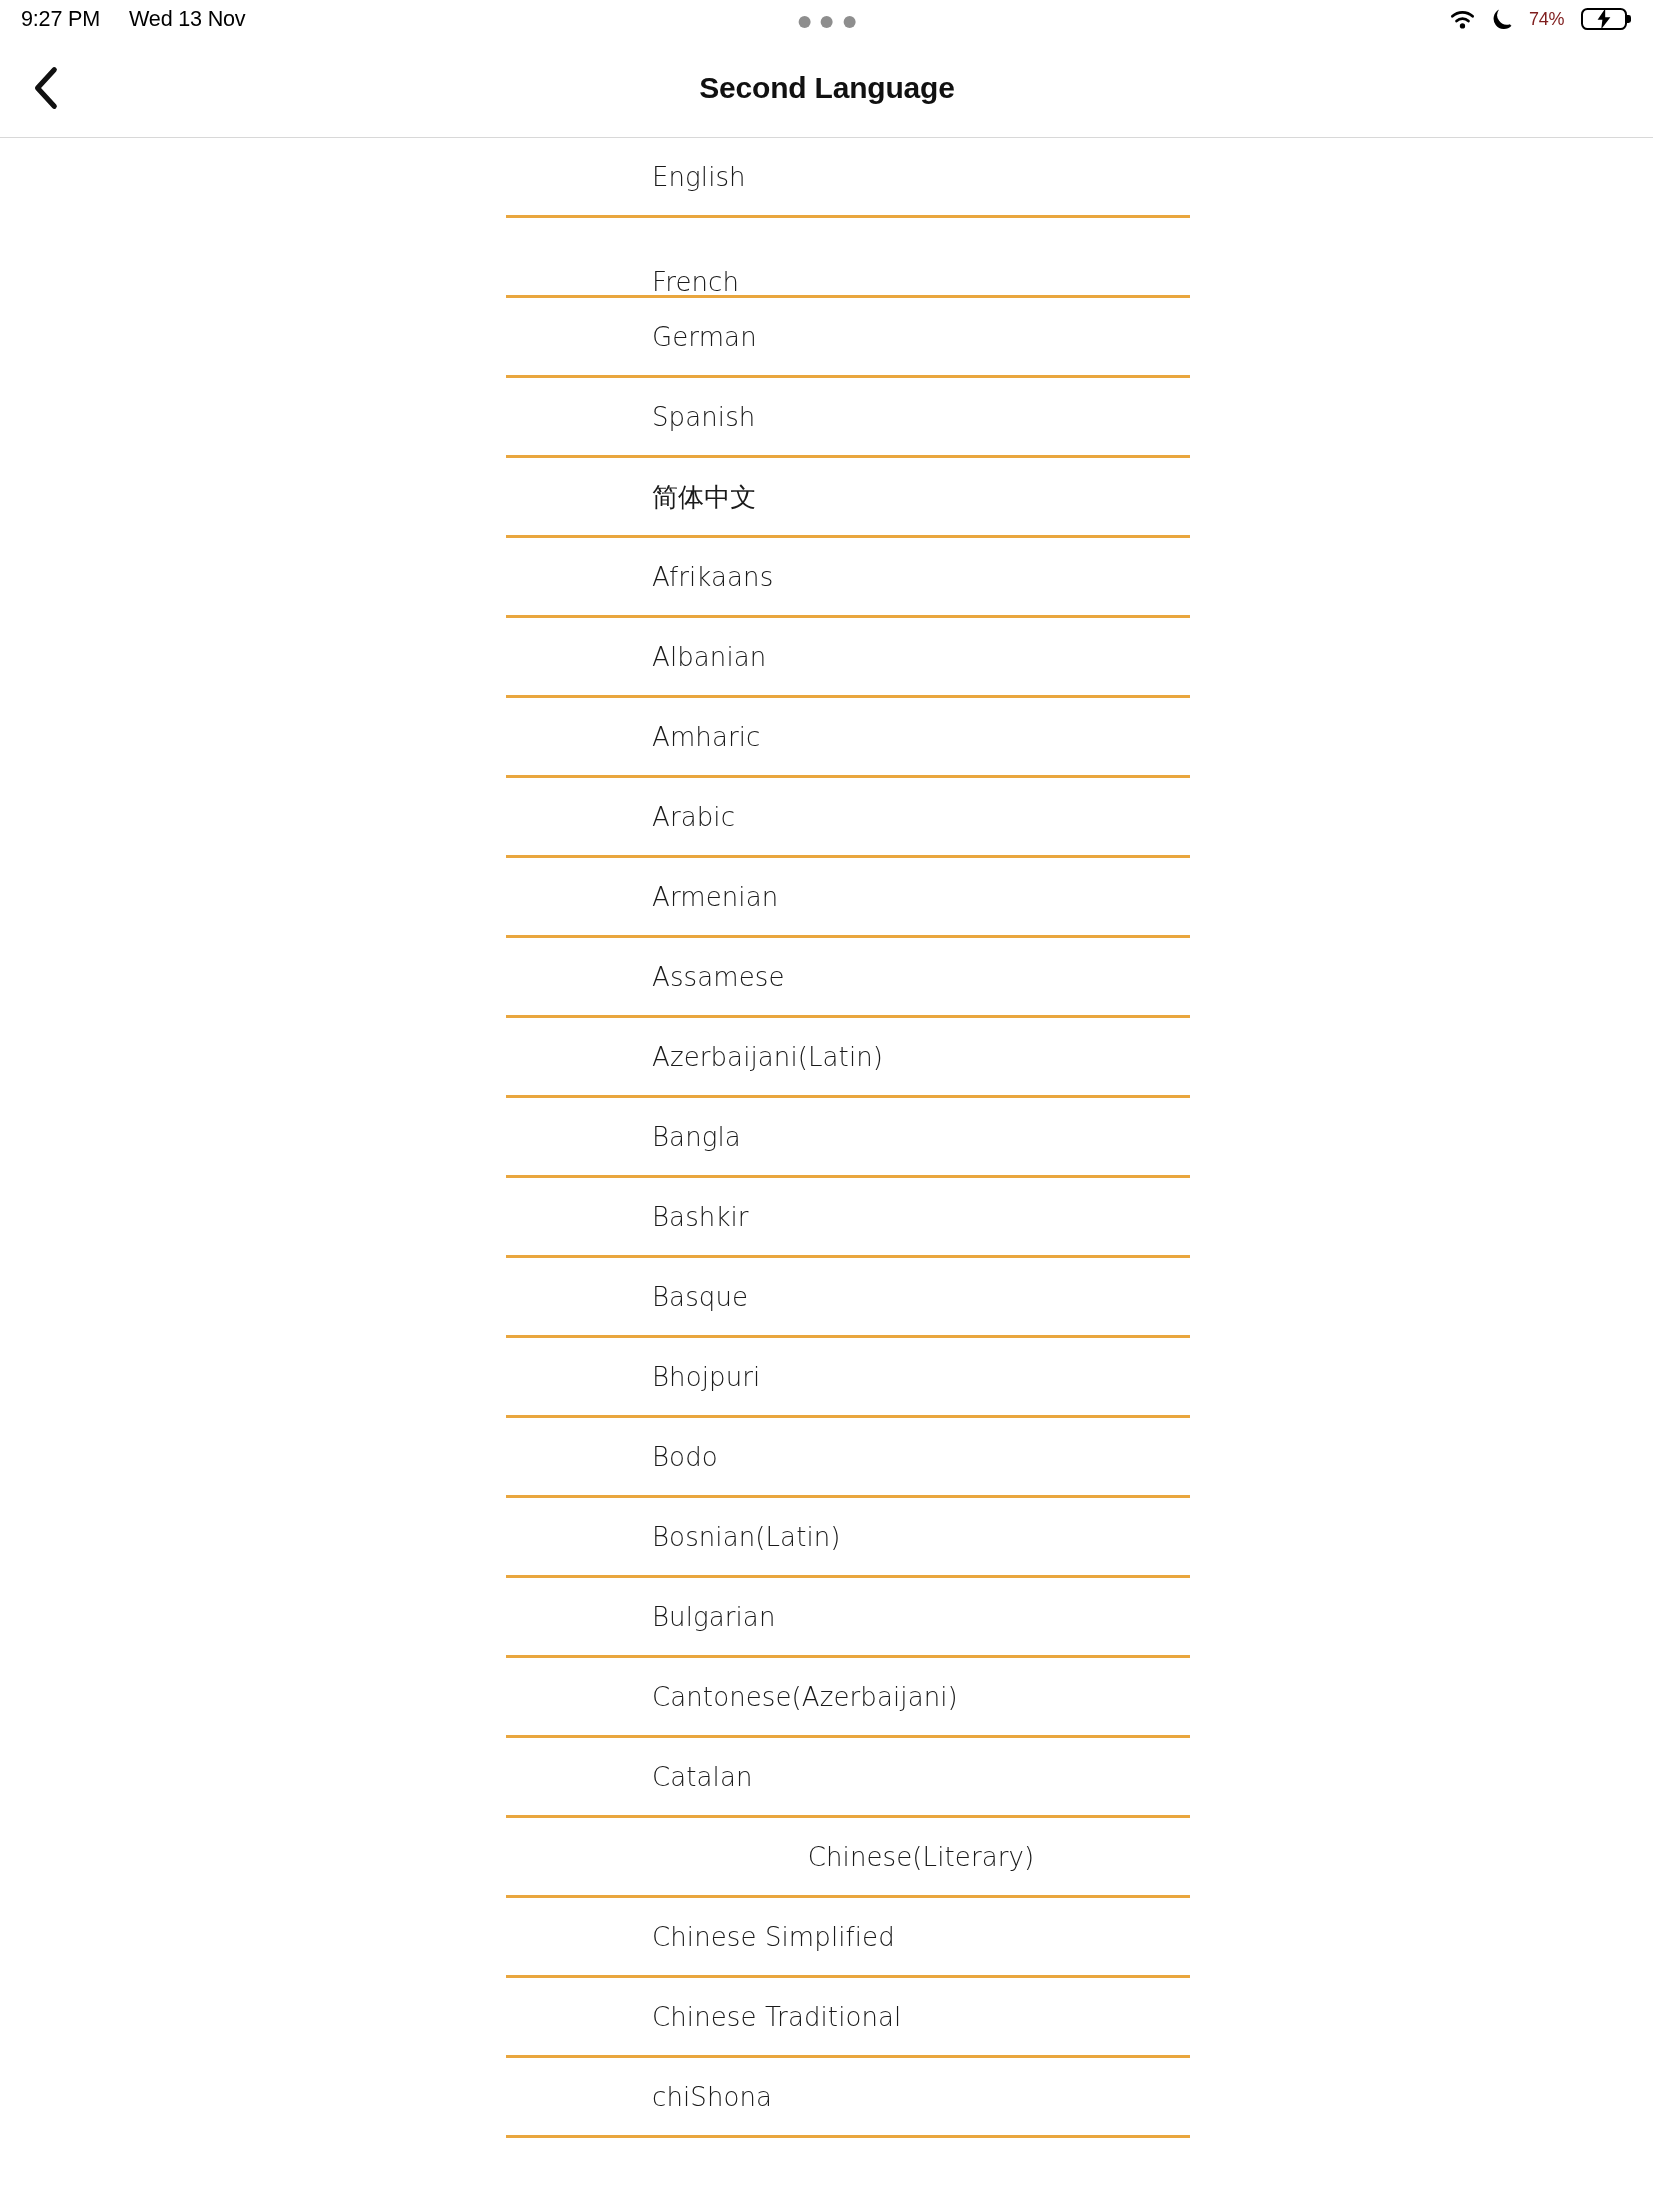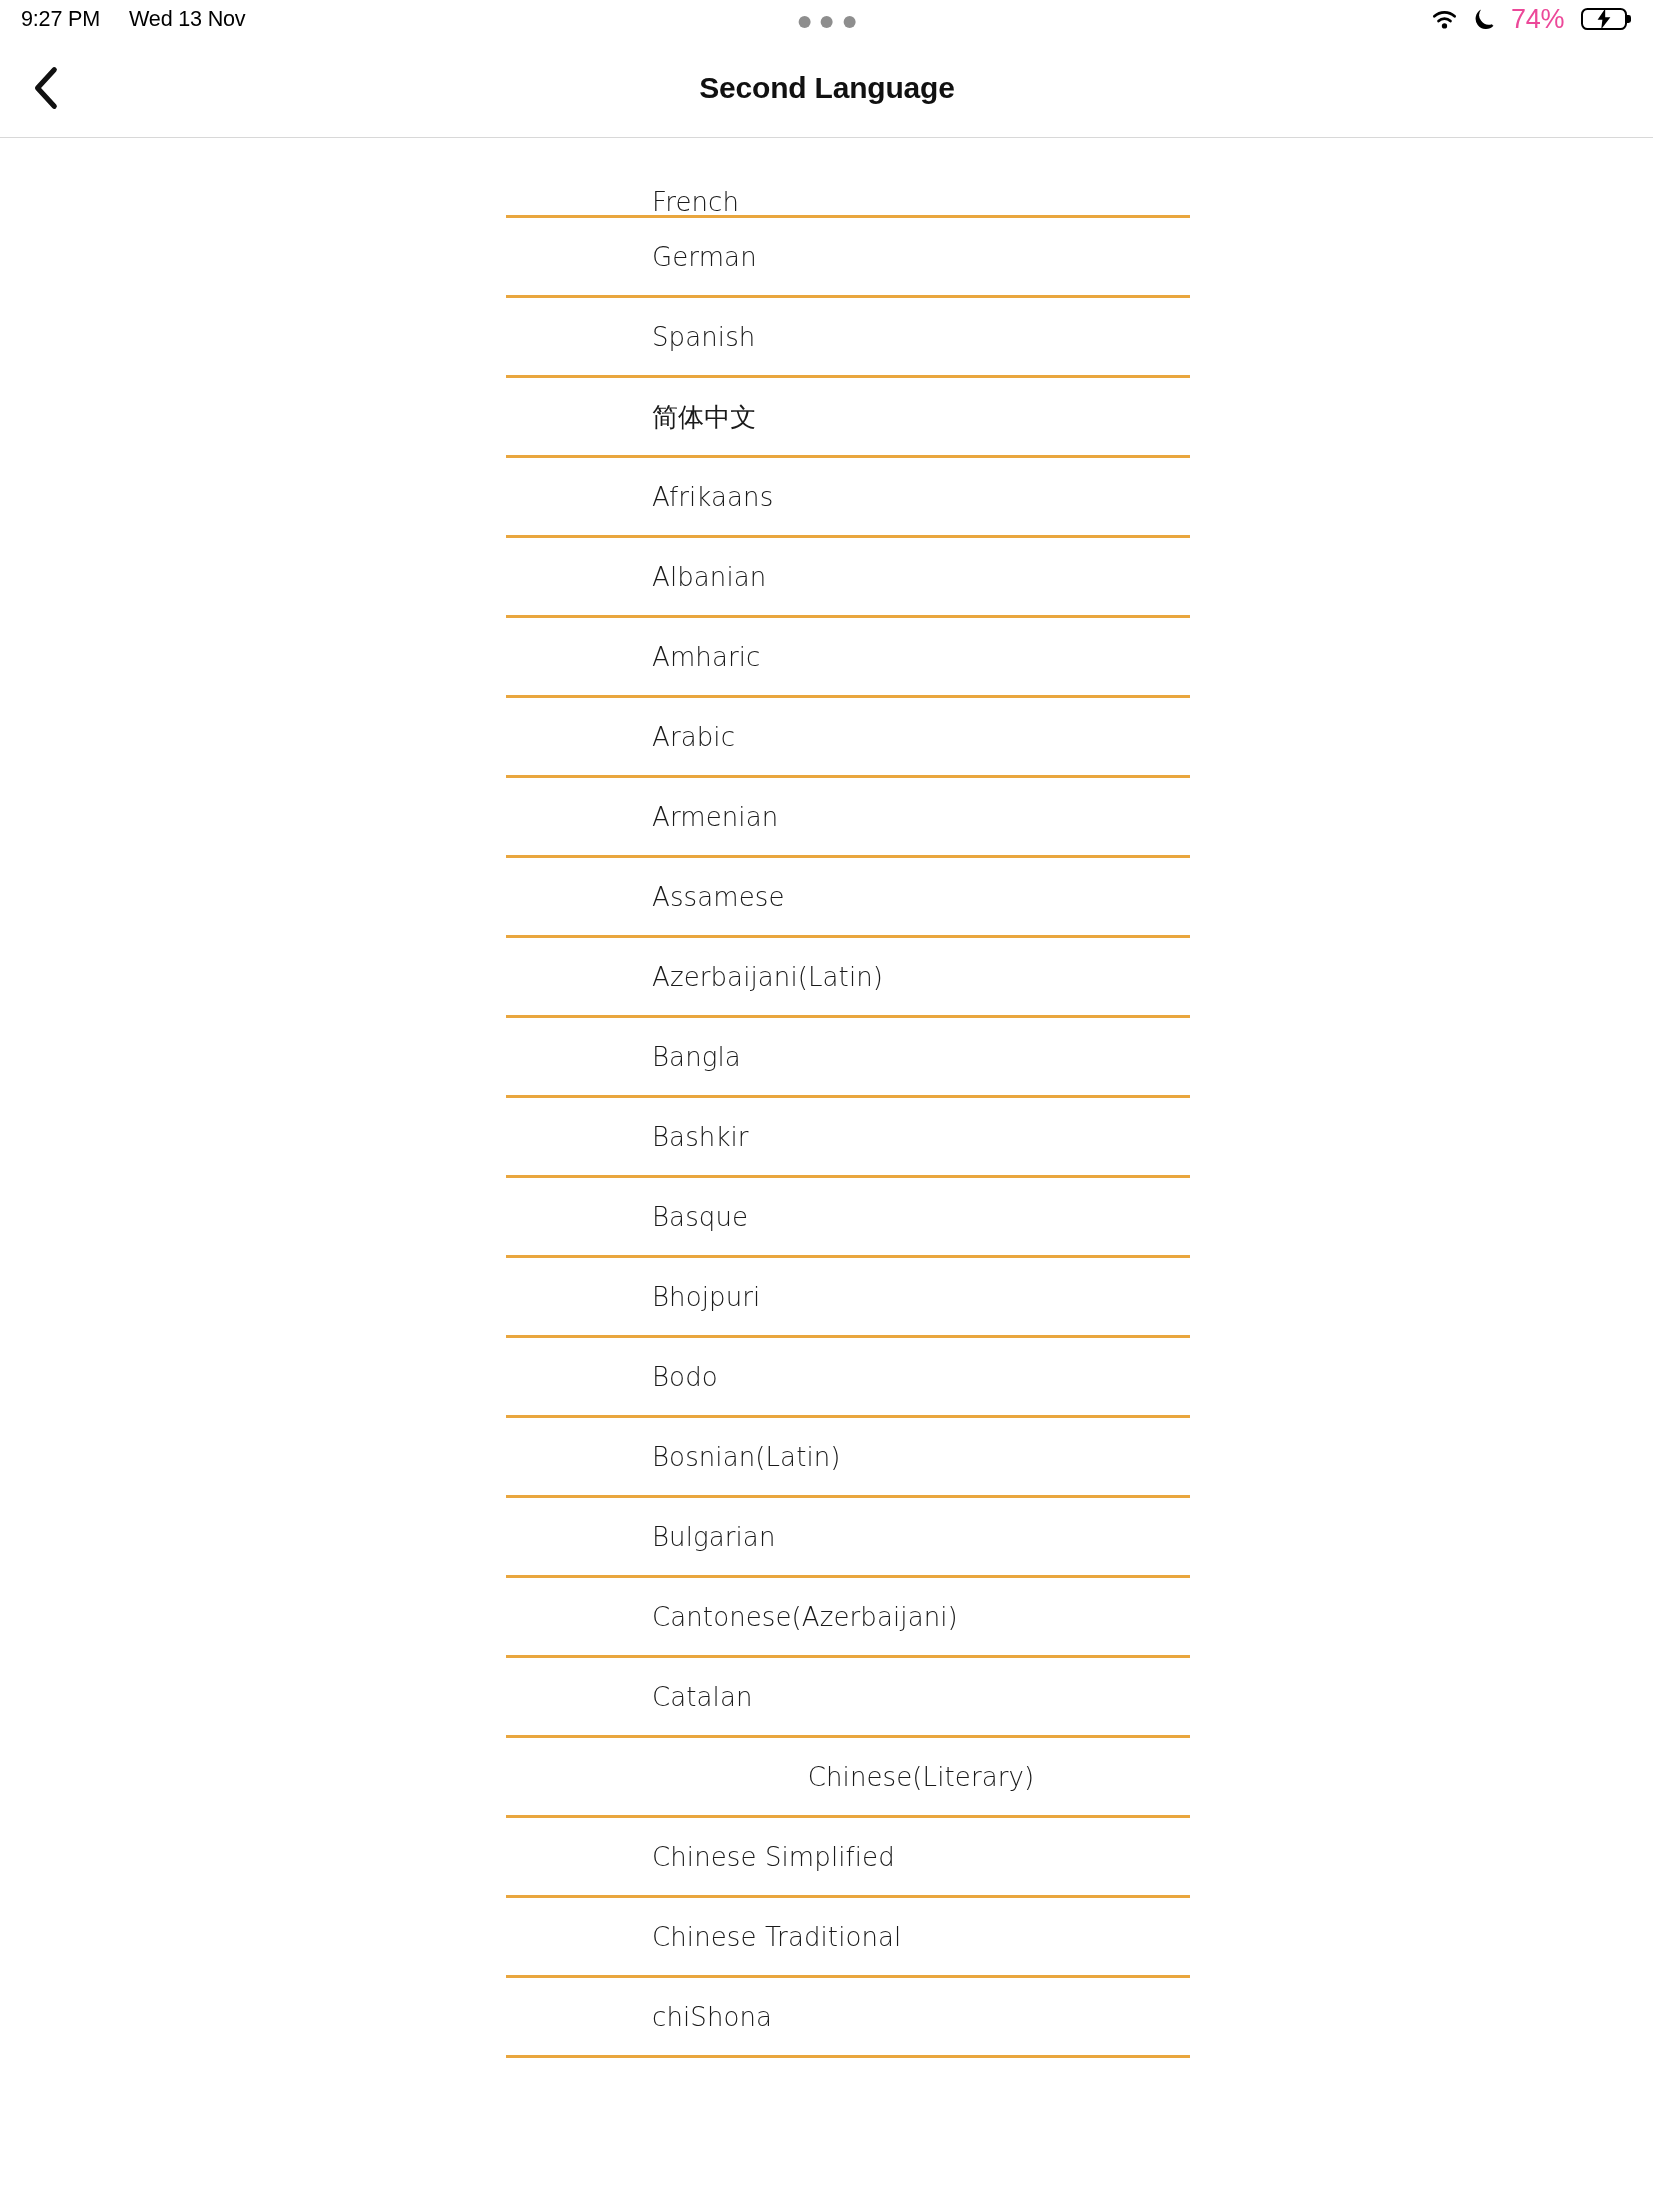--- a/index.html
+++ b/index.html
@@ -50,22 +50,22 @@
 
   .status-right {
     margin-left: auto;
     display: flex;
     align-items: center;
     gap: 15px;
   }
   .icon-wifi { width: 29px; height: 22.4px; display:block; }
   .icon-moon { width: 22.4px; height: 24px; display:block; }
   .battery-pct {
-    font-size: 27px;
-    color: #ec4899;
+    font-size: 18px;
+    color: #7f1d1d;
     letter-spacing: -0.2px;
     margin-right: 1.6px;
   }
   .battery {
     position: relative;
     width: 46px;
     height: 22.4px;
     border: 2.4px solid #000;
     border-radius: 6.4px;
     padding: 2px;
@@ -209,20 +209,23 @@
       <svg viewBox="0 0 36 54" xmlns="http://www.w3.org/2000/svg">
         <path d="M29 4 8 27l21 23" stroke="#111" stroke-width="6.5" fill="none" stroke-linecap="round" stroke-linejoin="round"></path>
       </svg>
     </span>
   </button>
   <div class="nav-title">Second Language</div>
 </div>
 
 <div class="list-wrap">
   <div class="list" id="language-list">
+      <div class="list-item" style="border-bottom-color: rgb(233, 166, 62);">
+        <span class="item-label">English</span>
+      </div>
       <div class="list-item" style="border-bottom-color: rgb(233, 166, 62); align-items: flex-end;">
         <span class="item-label">French</span>
       </div>
       <div class="list-item" style="border-bottom-color: rgb(233, 166, 62);">
         <span class="item-label">German</span>
       </div>
       <div class="list-item" style="border-bottom-color: rgb(233, 166, 62); text-align: center;">
         <span class="item-label">Spanish</span>
       </div>
       <div class="list-item" style="border-bottom-color: rgb(233, 166, 62);">

